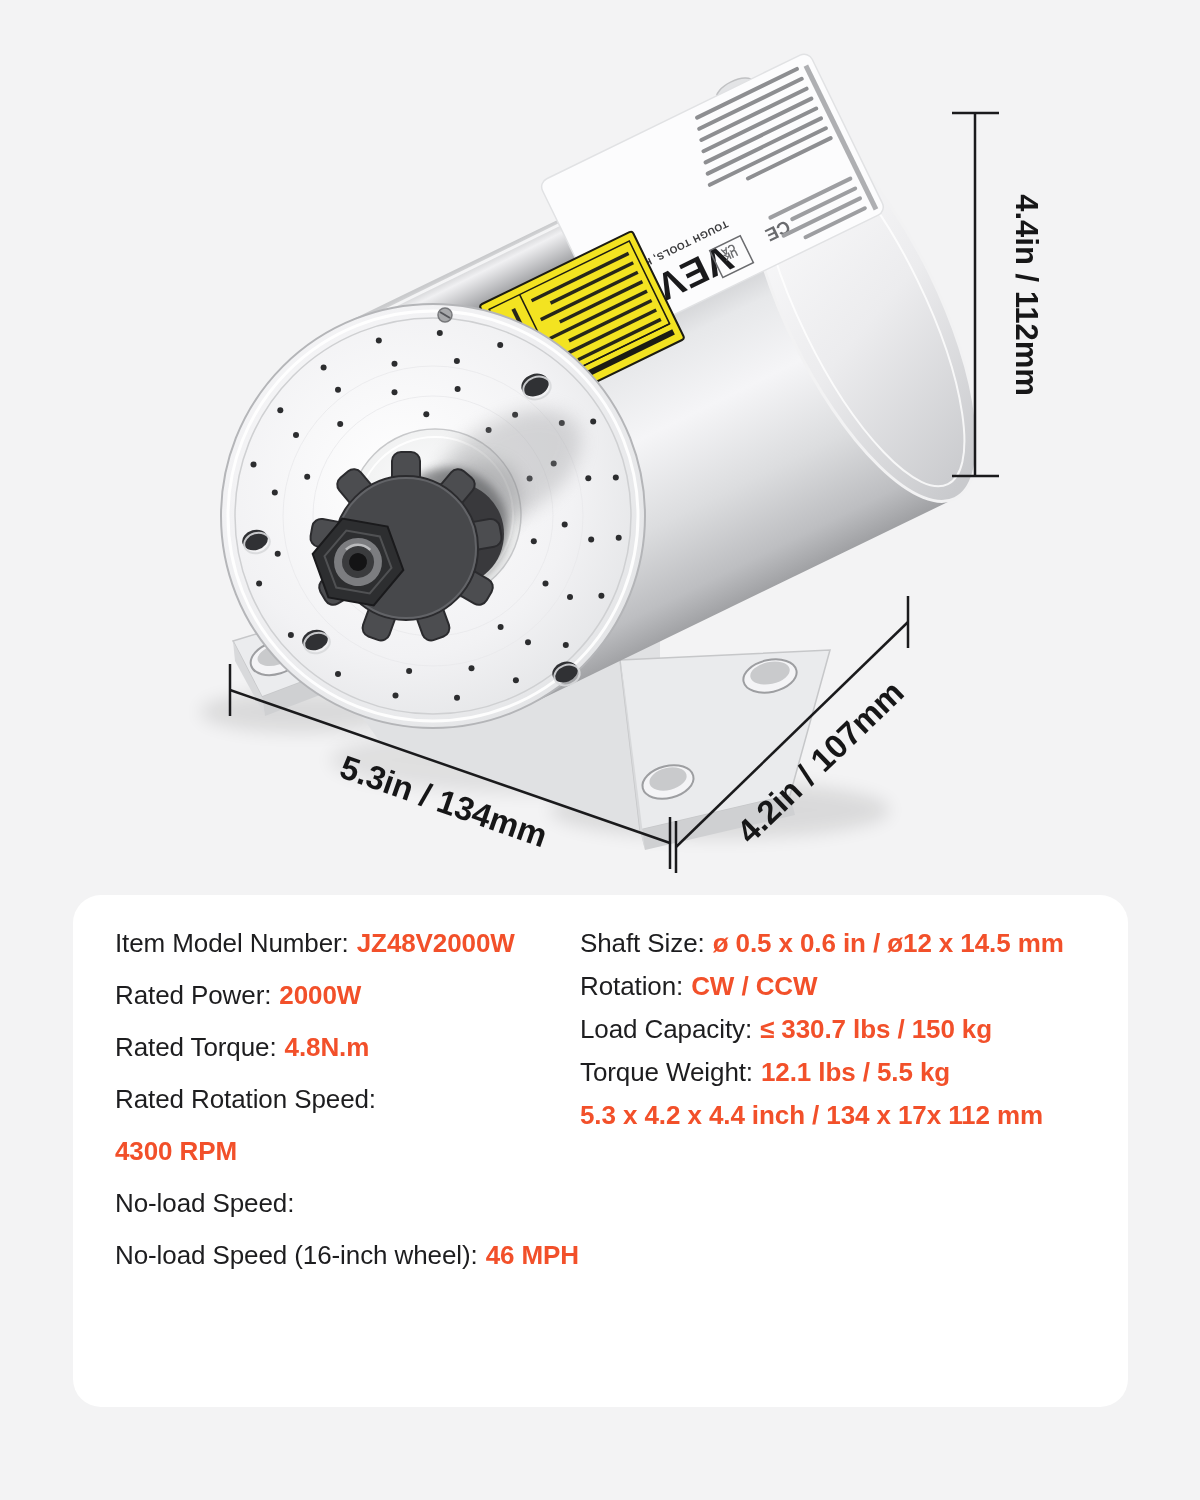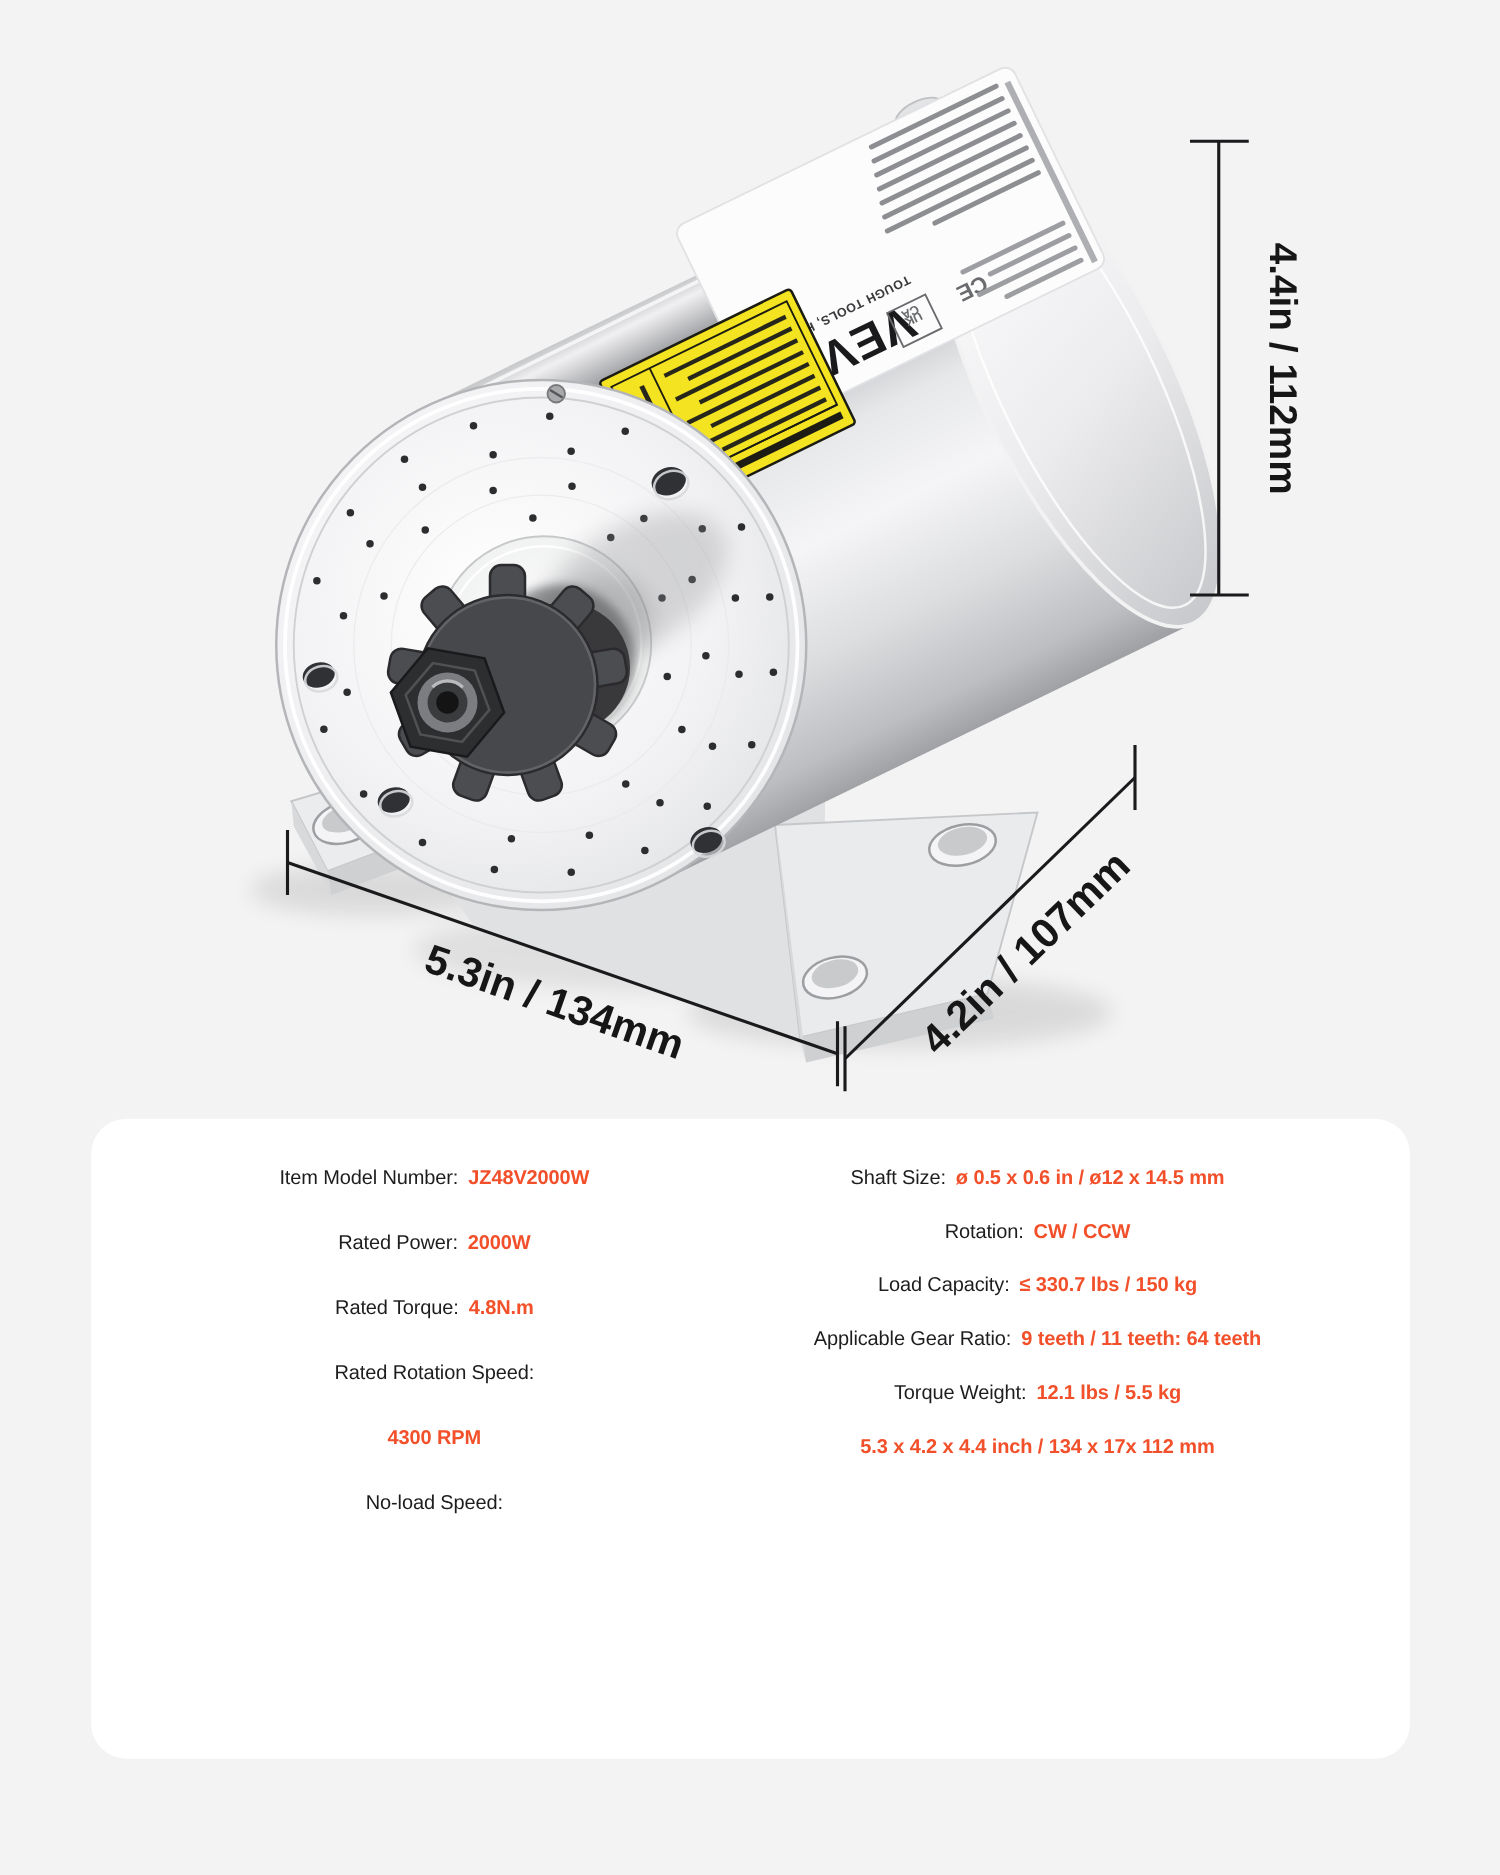--- a/index.html
+++ b/index.html
@@ -12,22 +12,22 @@
   .dim-label{font-weight:700;fill:#161617;}
   .card{
     position:absolute;left:73px;top:895px;width:1055px;height:512px;
     background:#ffffff;border-radius:28px;
   }
   .cols{display:flex;padding:36px 0 0 42px;}
   .col{display:flex;flex-direction:column;}
   .col-left{width:465px;}
   .col-right{width:500px;}
   .row{
-    font-size:16px;line-height:24px;color:#1d1d1f;
-    white-space:nowrap;letter-spacing:-0.1px;text-align:center;
+    font-size:26px;line-height:24px;color:#1d1d1f;
+    white-space:nowrap;letter-spacing:-0.1px;
   }
   .col-left .row{margin-bottom:28px;}
   .col-right .row{margin-bottom:19px;}
   .lbl{font-weight:400;}
   .val{font-weight:700;color:#f2502a;margin-left:8px;}
   .val.solo{margin-left:0;}
 </style>
 </head>
 <body>
 
@@ -305,33 +305,33 @@
         </div>
         <div class="row">
           <span class="lbl">Rated Rotation Speed:</span>
         </div>
         <div class="row">
           <span class="val solo">4300 RPM</span>
         </div>
         <div class="row">
           <span class="lbl">No-load Speed:</span>
         </div>
+        <div class="row">
+          <span class="lbl">No-load Speed (16-inch wheel):</span><span class="val">46 MPH</span>
+        </div>
       </div>
       <div class="col col-right">
         <div class="row">
           <span class="lbl">Shaft Size:</span><span class="val">ø 0.5 x 0.6 in / ø12 x 14.5 mm</span>
         </div>
         <div class="row">
           <span class="lbl">Rotation:</span><span class="val">CW / CCW</span>
         </div>
         <div class="row">
           <span class="lbl">Load Capacity:</span><span class="val">≤ 330.7 lbs / 150 kg</span>
-        </div>
-        <div class="row">
-          <span class="lbl">Applicable Gear Ratio:</span><span class="val">9 teeth / 11 teeth: 64 teeth</span>
         </div>
         <div class="row">
           <span class="lbl">Torque Weight:</span><span class="val">12.1 lbs / 5.5 kg</span>
         </div>
         <div class="row">
           <span class="val solo">5.3 x 4.2 x 4.4 inch / 134 x 17x 112 mm</span>
         </div>
       </div>
     </div>
   </section>

